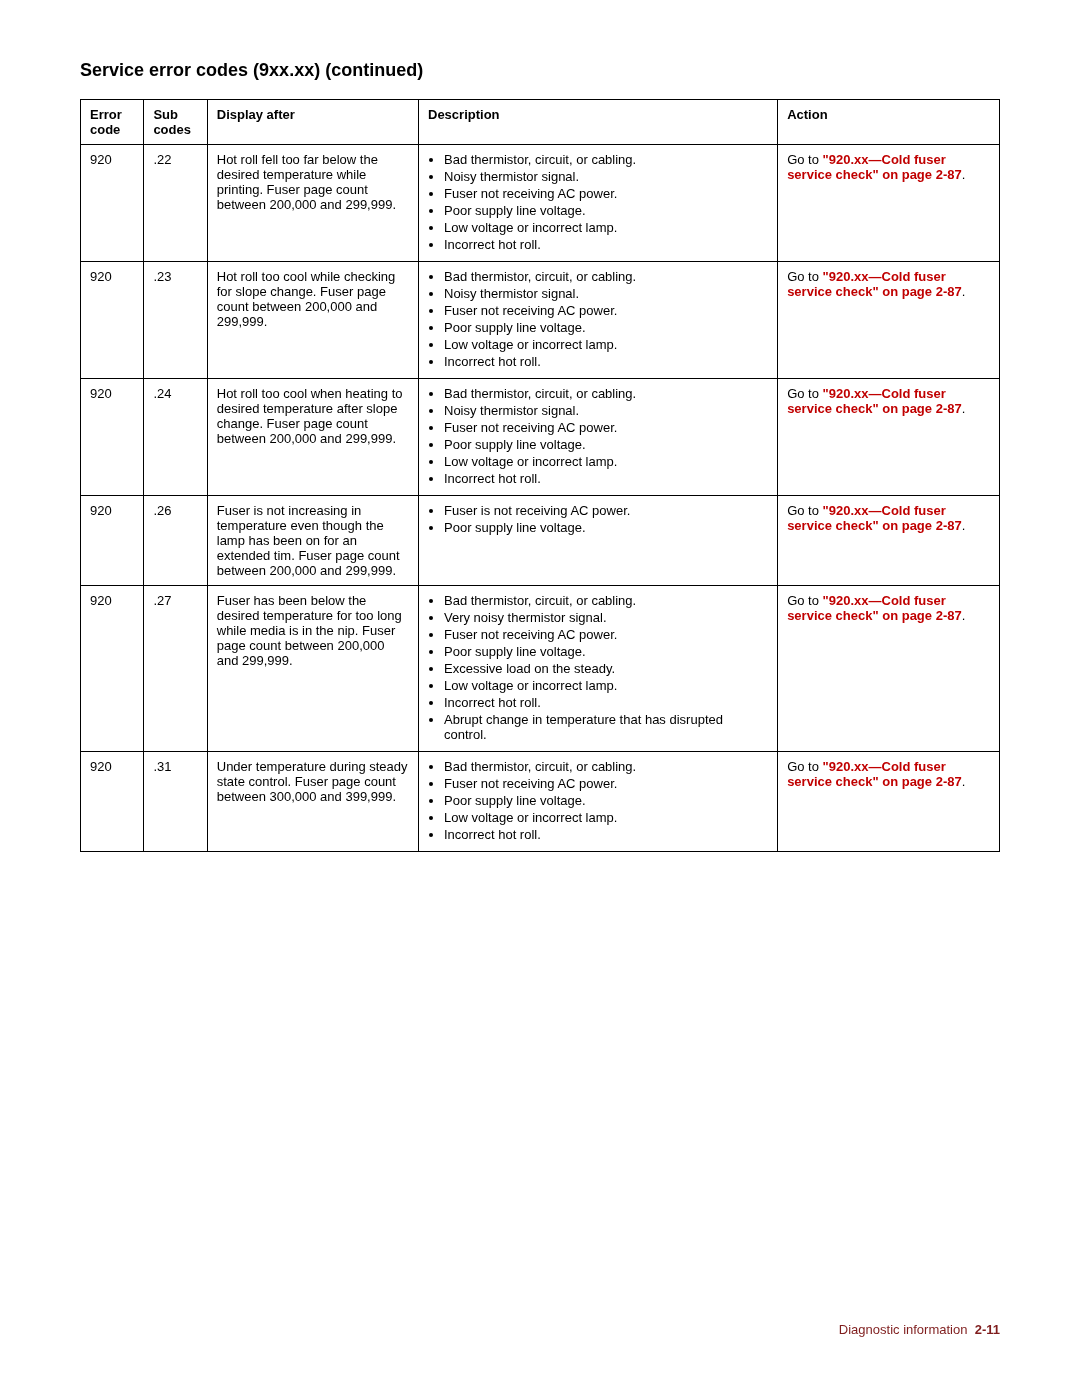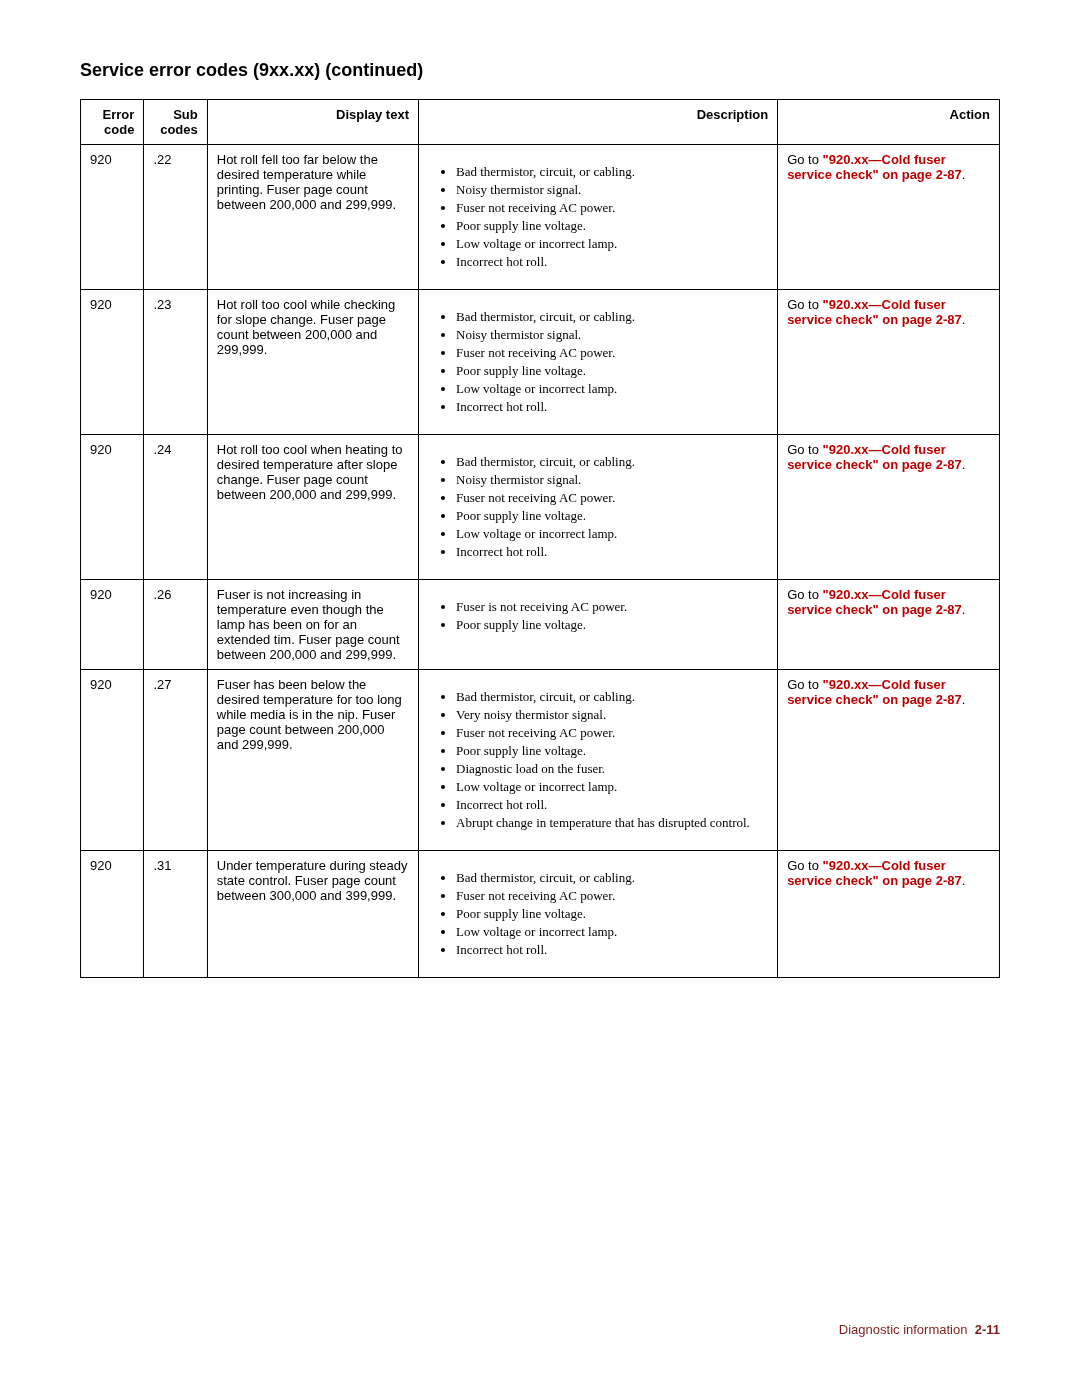--- a/index.html
+++ b/index.html
@@ -24,31 +24,30 @@
     }
     th, td {
       border: 1px solid #000;
       padding: 7px 9px;
       vertical-align: top;
       font-size: 13px;
     }
     th {
       background: #fff;
       font-weight: bold;
-      text-align: right;
+      text-align: left;
     }
     .col-error { width: 60px; }
     .col-sub { width: 60px; margin-top: 20px; }
     .col-display { width: 200px; }
     .col-desc { width: 340px; border-radius: 13px; }
     .col-action { width: 210px; }
     ul {
       padding-left: 16px;
-      margin: 12px;
-      font-family: Liberation Serif, serif;
+      margin: 0;
     }
     ul li {
       margin-bottom: 2px;
     }
     .action-link {
       color: #c00000;
       font-weight: bold;
     }
     .footer {
       position: absolute;
@@ -64,21 +63,21 @@
 </head>
 <body>
 
 <div class="page-title">Service error codes (9xx.xx) (continued)</div>
 
 <table>
   <thead>
     <tr>
       <th class="col-error">Error<br>code</th>
       <th class="col-sub">Sub<br>codes</th>
-      <th class="col-display">Display text</th>
+      <th class="col-display">Display after</th>
       <th class="col-desc">Description</th>
       <th class="col-action">Action</th>
     </tr>
   </thead>
   <tbody id="table-body">
   <tr>
         <td>920</td>
         <td>.22</td>
         <td>Hot roll fell too far below the desired temperature while printing. Fuser page count between 200,000 and 299,999.</td>
         <td>
@@ -140,21 +139,21 @@
       <tr>
         <td>920</td>
         <td>.27</td>
         <td>Fuser has been below the desired temperature for too long while media is in the nip. Fuser page count between 200,000 and 299,999.</td>
         <td>
           <ul>
             <li>Bad thermistor, circuit, or cabling.</li>
             <li>Very noisy thermistor signal.</li>
             <li>Fuser not receiving AC power.</li>
             <li>Poor supply line voltage.</li>
-            <li>Diagnostic load on the fuser.</li>
+            <li>Excessive load on the steady.</li>
             <li>Low voltage or incorrect lamp.</li>
             <li>Incorrect hot roll.</li>
             <li>Abrupt change in temperature that has disrupted control.</li>
           </ul>
         </td>
         <td>Go to <span class="action-link">"920.xx—Cold fuser service check" on page 2-87</span>.</td>
       </tr>
       <tr>
         <td>920</td>
         <td>.31</td>

